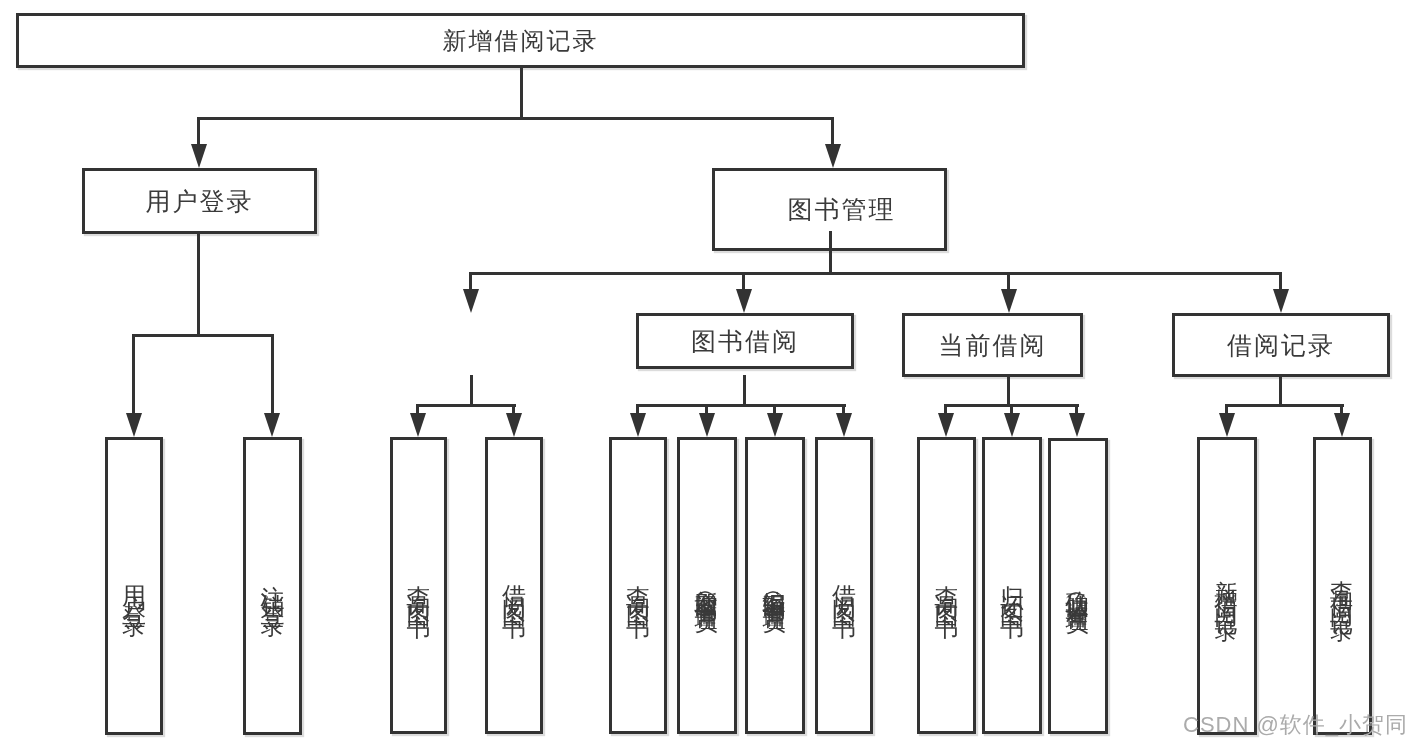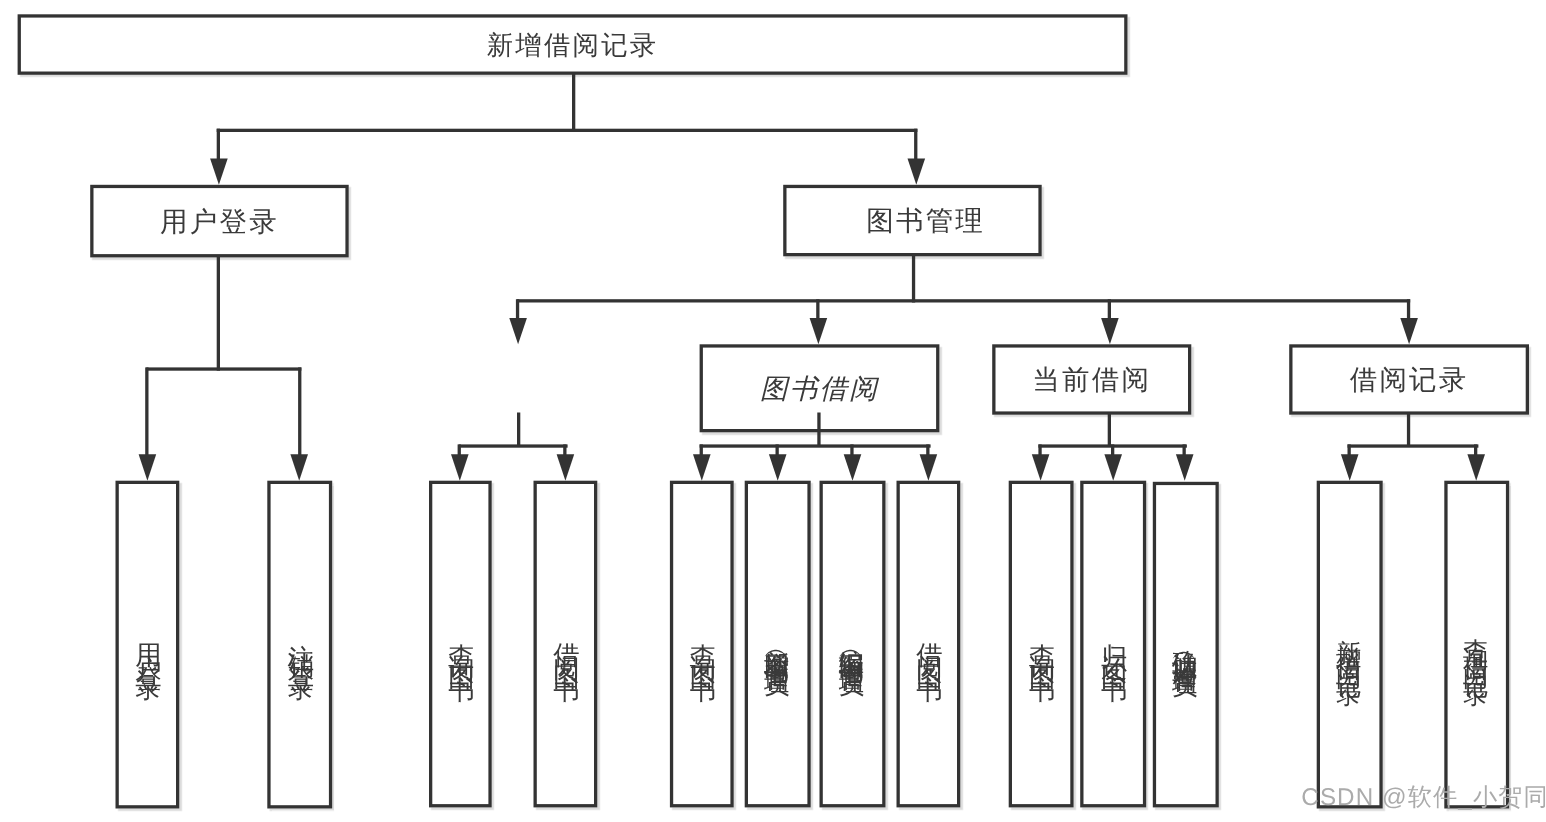--- a/index.html
+++ b/index.html
@@ -59,21 +59,21 @@
   <div class="vl" style="left:520px;top:66px;height:53px;"></div>
   <div class="hl" style="left:197px;top:117px;width:637px;"></div>
   <div class="vl" style="left:197px;top:117px;height:29px;"></div>
   <div class="vl" style="left:831px;top:117px;height:29px;"></div>
   <div class="arrow" style="left:191px;top:144px;"></div>
   <div class="arrow" style="left:825px;top:144px;"></div>
 
   <div class="box" style="left:82px;top:168px;width:235px;height:66px;">
     <span class="hlabel">用户登录</span>
   </div>
-  <div class="box" style="left:712px;top:168px;width:235px;height:65px;padding-left:24px;">
+  <div class="box" style="left:712px;top:168px;width:235px;height:83px;padding-left:24px;">
     <span class="hlabel">图书管理</span>
   </div>
 
   <div class="vl" style="left:197px;top:232px;height:105px;"></div>
   <div class="hl" style="left:133px;top:334px;width:141px;"></div>
   <div class="vl" style="left:132px;top:334px;height:83px;"></div>
   <div class="vl" style="left:271px;top:334px;height:83px;"></div>
   <div class="arrow" style="left:126px;top:413px;"></div>
   <div class="arrow" style="left:264px;top:413px;"></div>
 
@@ -81,21 +81,21 @@
   <div class="hl" style="left:470px;top:272px;width:812px;"></div>
   <div class="vl" style="left:469px;top:272px;height:20px;"></div>
   <div class="vl" style="left:742px;top:272px;height:20px;"></div>
   <div class="vl" style="left:1007px;top:272px;height:20px;"></div>
   <div class="vl" style="left:1279px;top:272px;height:20px;"></div>
   <div class="arrow" style="left:463px;top:289px;"></div>
   <div class="arrow" style="left:736px;top:289px;"></div>
   <div class="arrow" style="left:1001px;top:289px;"></div>
   <div class="arrow" style="left:1273px;top:289px;"></div>
 
-  <div class="box" style="left:636px;top:313px;width:218px;height:80px;font-style:italic;">
+  <div class="box" style="left:636px;top:313px;width:218px;height:56px;">
     <span class="hlabel">图书借阅</span>
   </div>
   <div class="box" style="left:902px;top:313px;width:181px;height:64px;">
     <span class="hlabel">当前借阅</span>
   </div>
   <div class="box" style="left:1172px;top:313px;width:218px;height:64px;">
     <span class="hlabel">借阅记录</span>
   </div>
 
   <div class="vl" style="left:470px;top:375px;height:31px;"></div>

